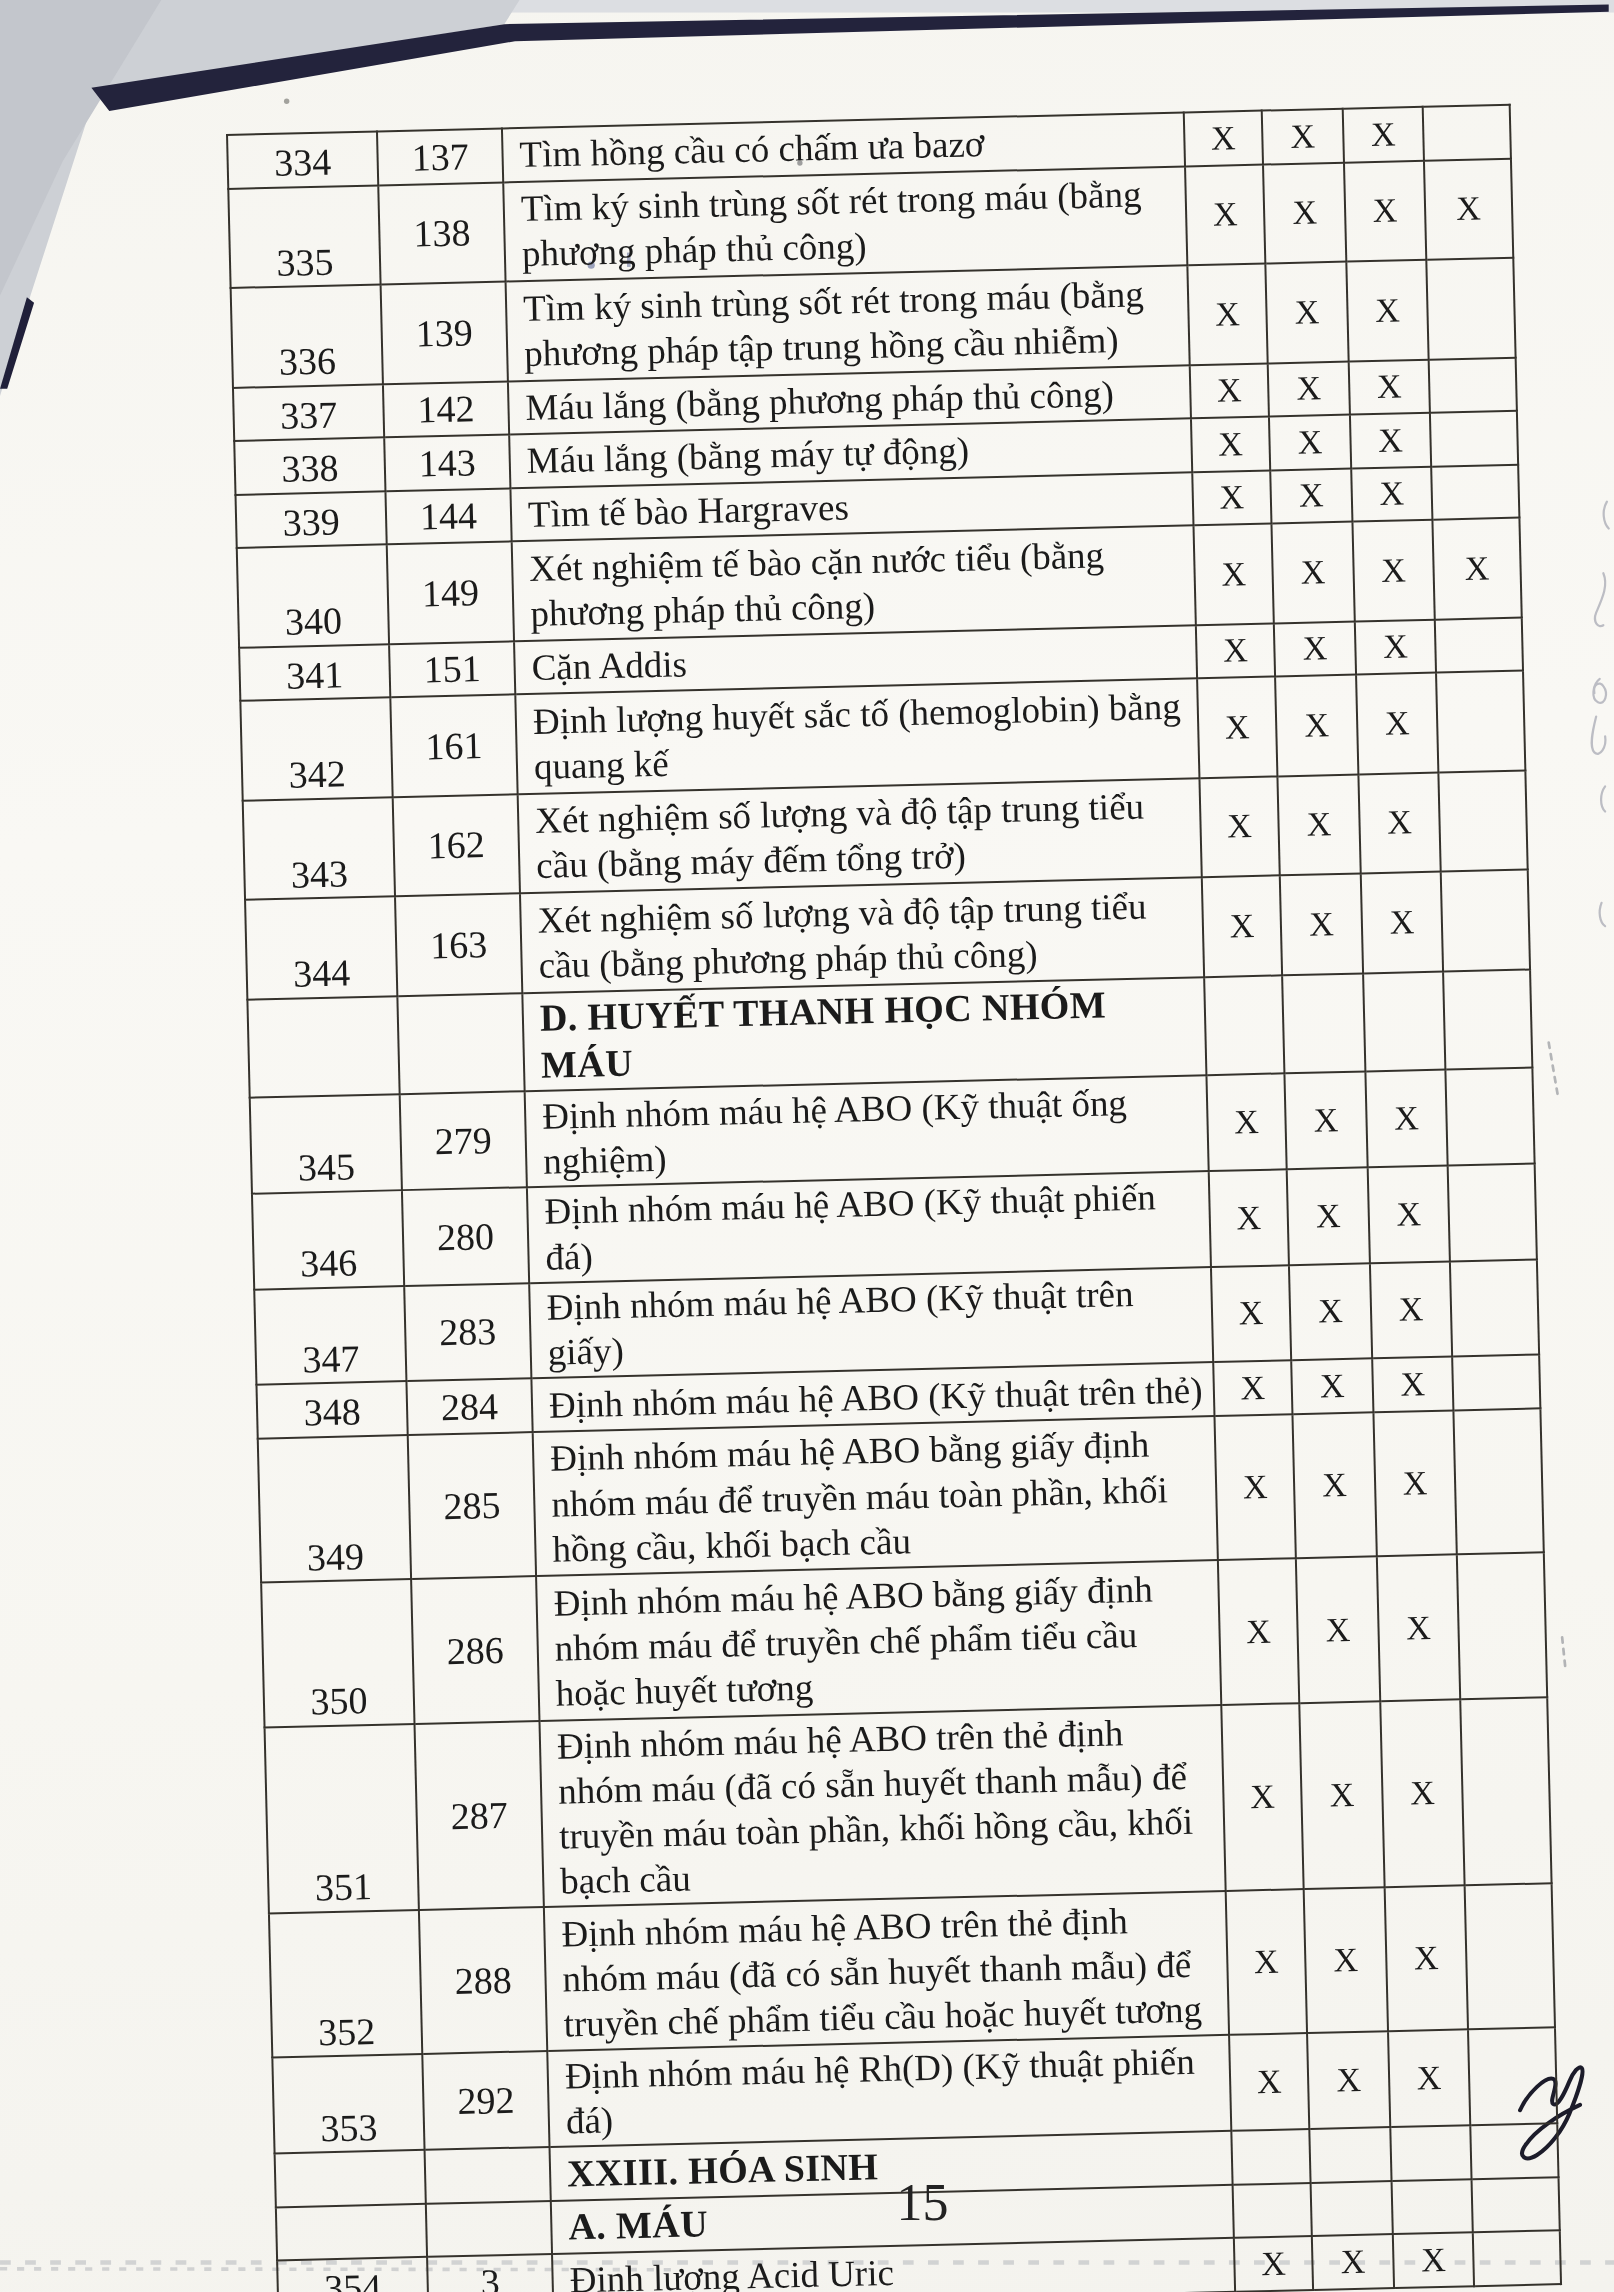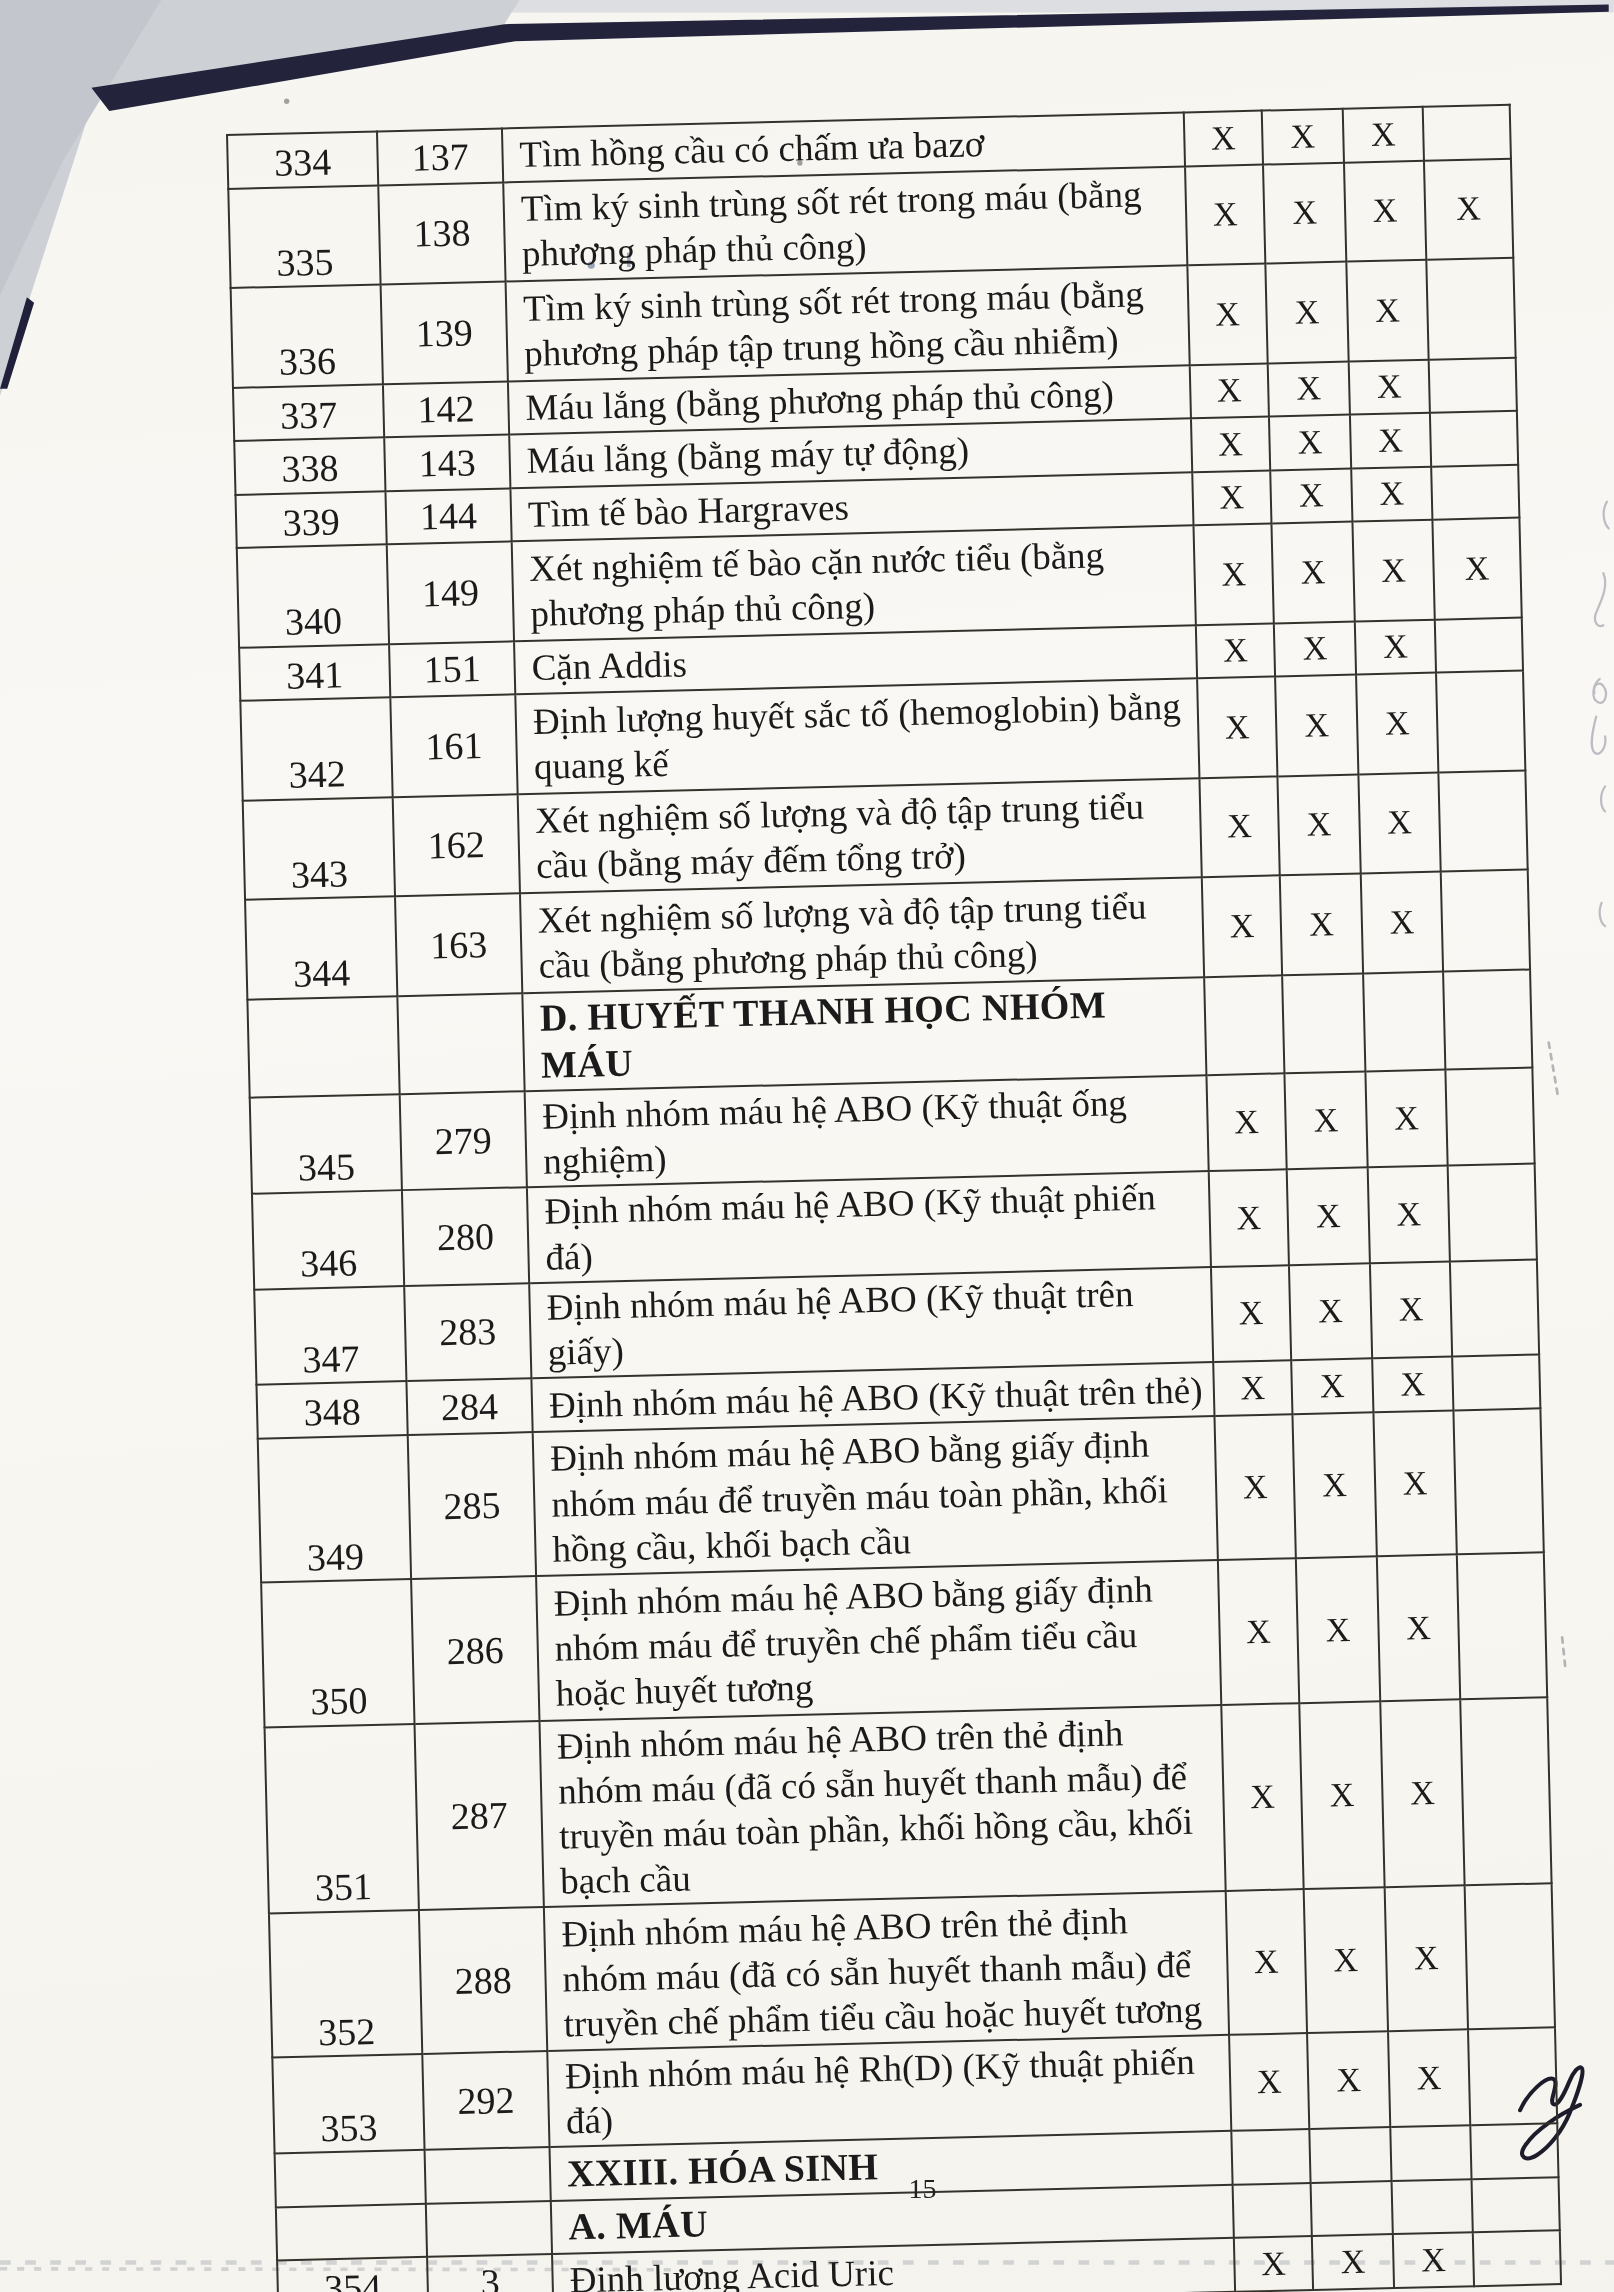--- a/index.html
+++ b/index.html
@@ -21,21 +21,21 @@
   tr.lines-1 td{height:47px;}
   tr.lines-2 td{height:93px;}
   tr.lines-3 td{height:138px;}
   td.stt{text-align:center;vertical-align:bottom;padding:0 0 4.5px 0;font-size:38px;line-height:1;}
   td.code{text-align:center;vertical-align:middle;font-size:38px;line-height:1;}
   td.name{padding:1.8px 7.2px 1.8px 16px;font-size:37px;line-height:1.22;vertical-align:middle;}
   tr.section-row td.name{font-weight:bold;font-size:38px;letter-spacing:0.4px;}
   td.mark{text-align:center;vertical-align:middle;font-size:34px;line-height:1;text-transform:uppercase;}
   .page-number{
     position:absolute;left:882px;top:2173px;width:81px;text-align:center;
-    font-size:28px;color:#222;
+    font-size:52px;color:#222;
   }
 </style>
 </head>
 <body>
 
 <div class="canvas">
 
   <svg class="artifacts" viewBox="0 0 1803 2560">
 
     <rect x="0" y="0" width="1803" height="14" fill="#dcdee2"></rect>

